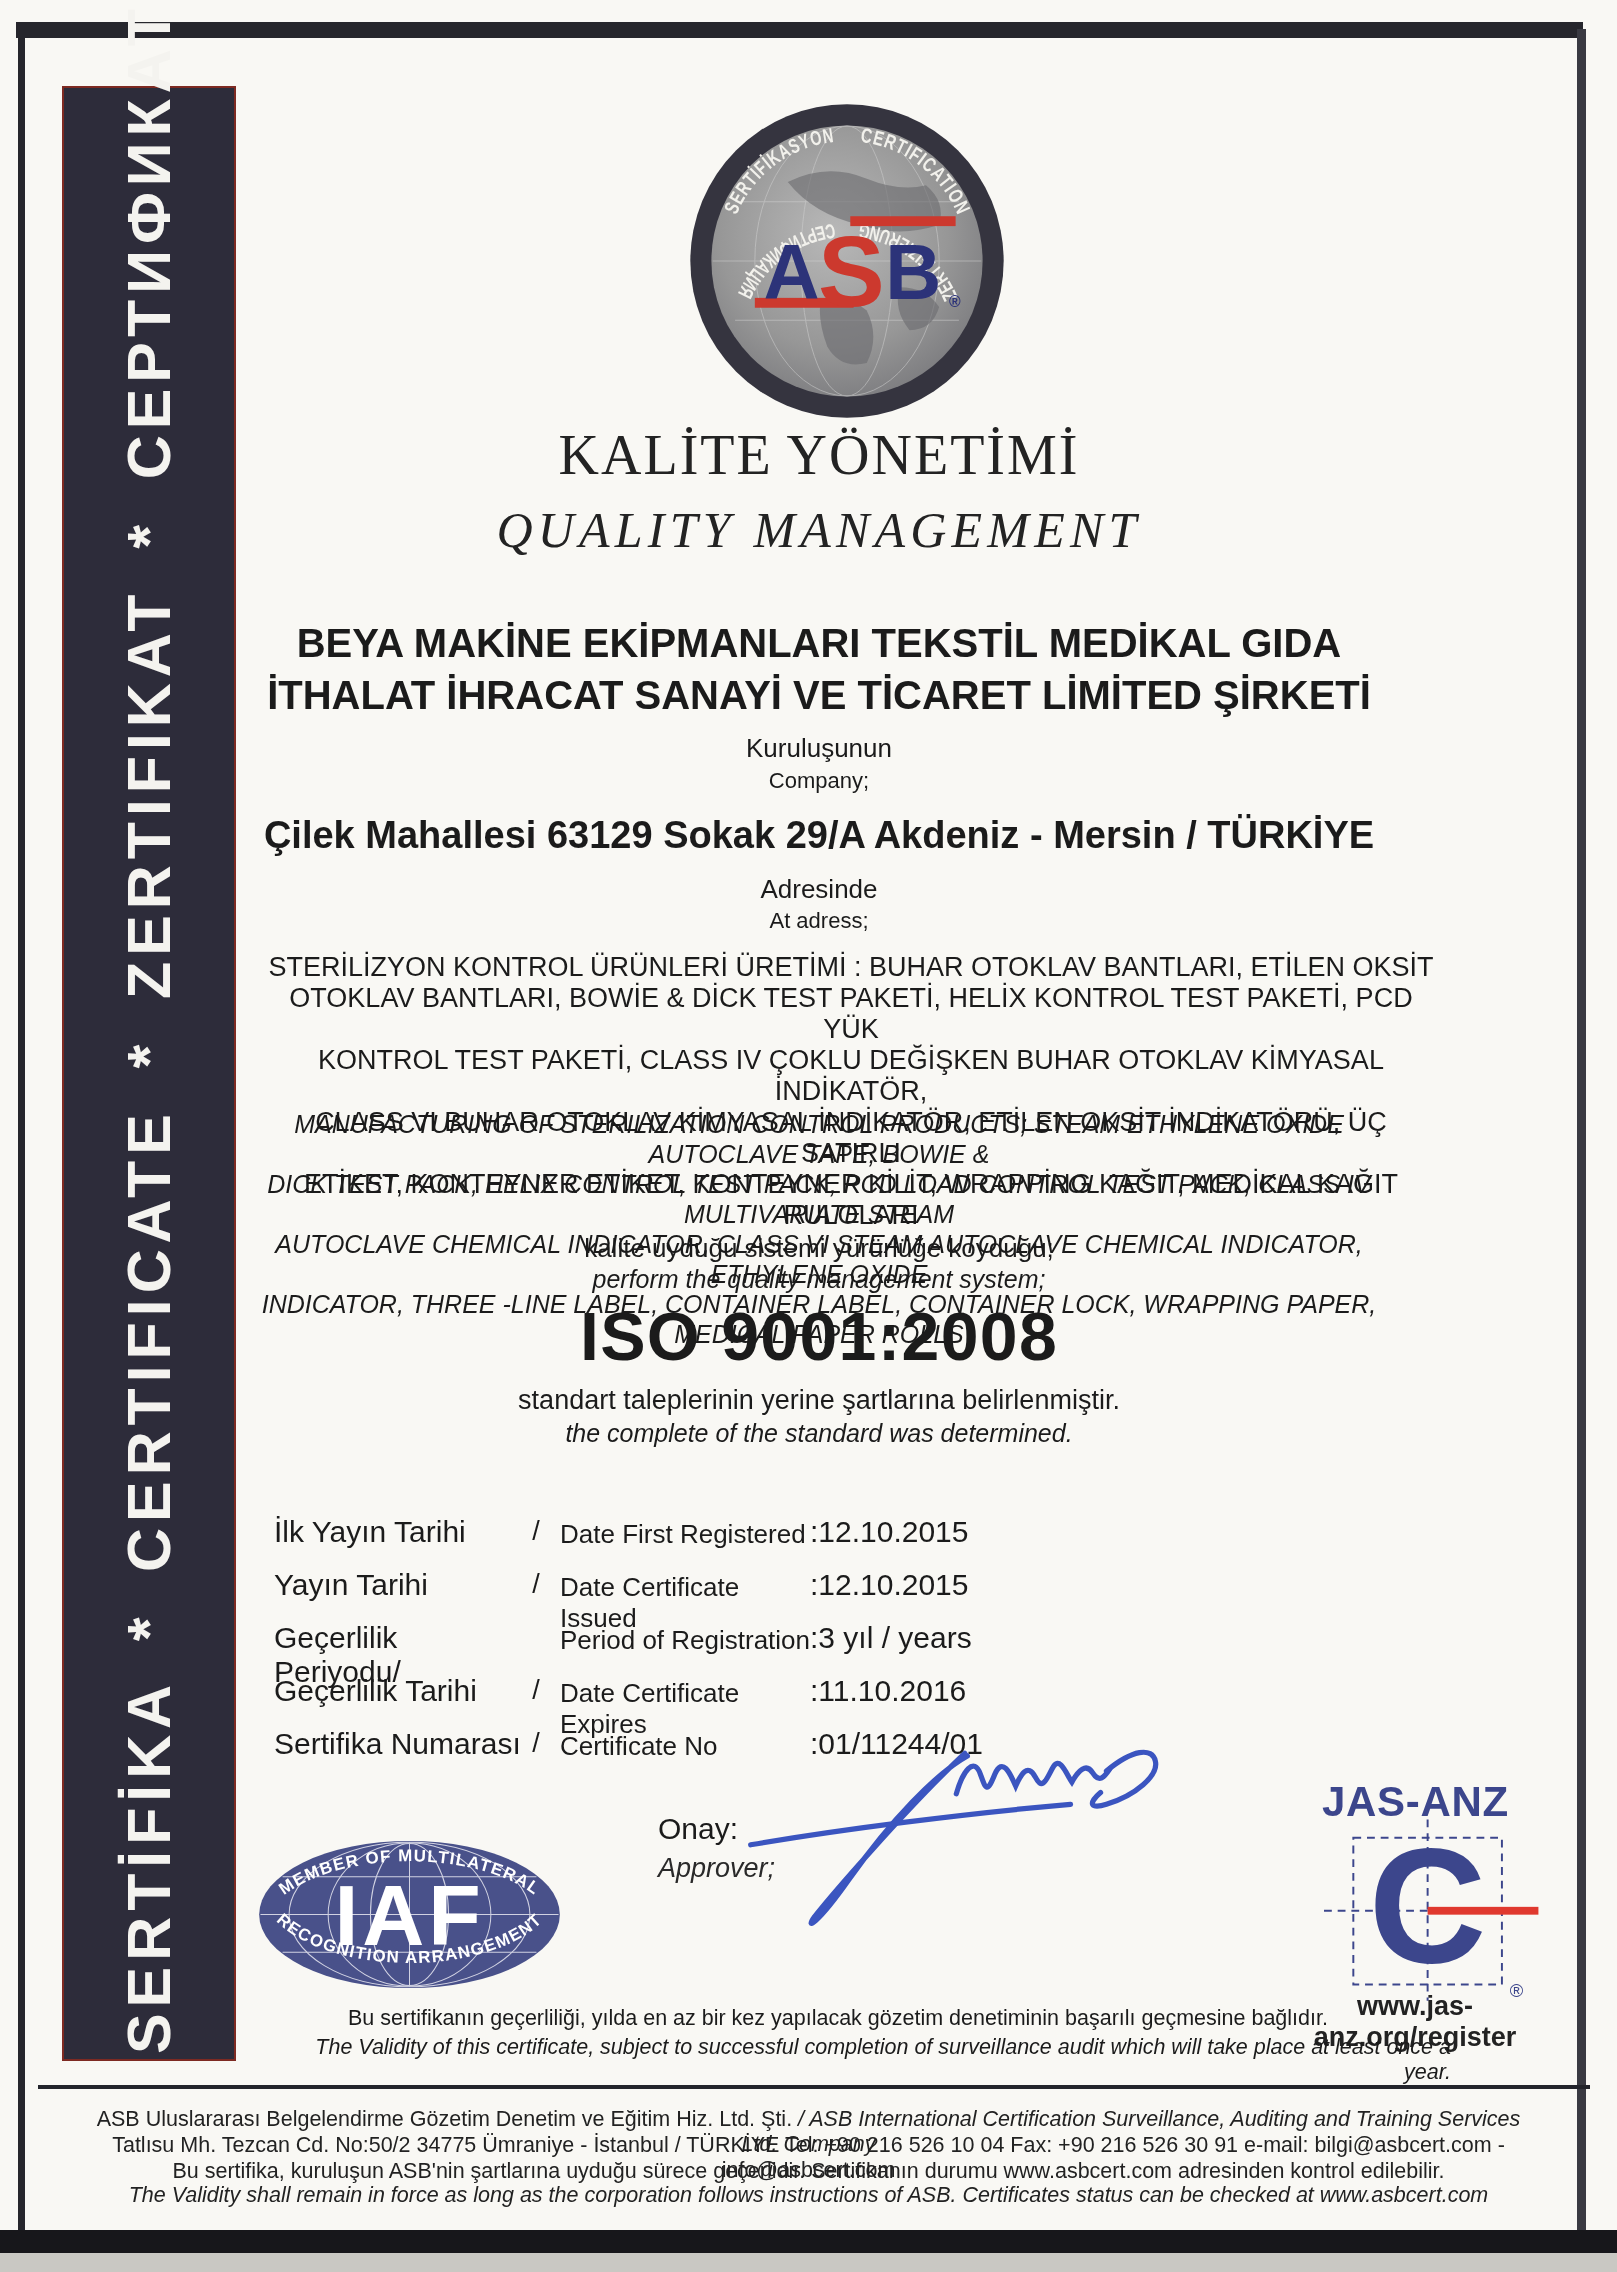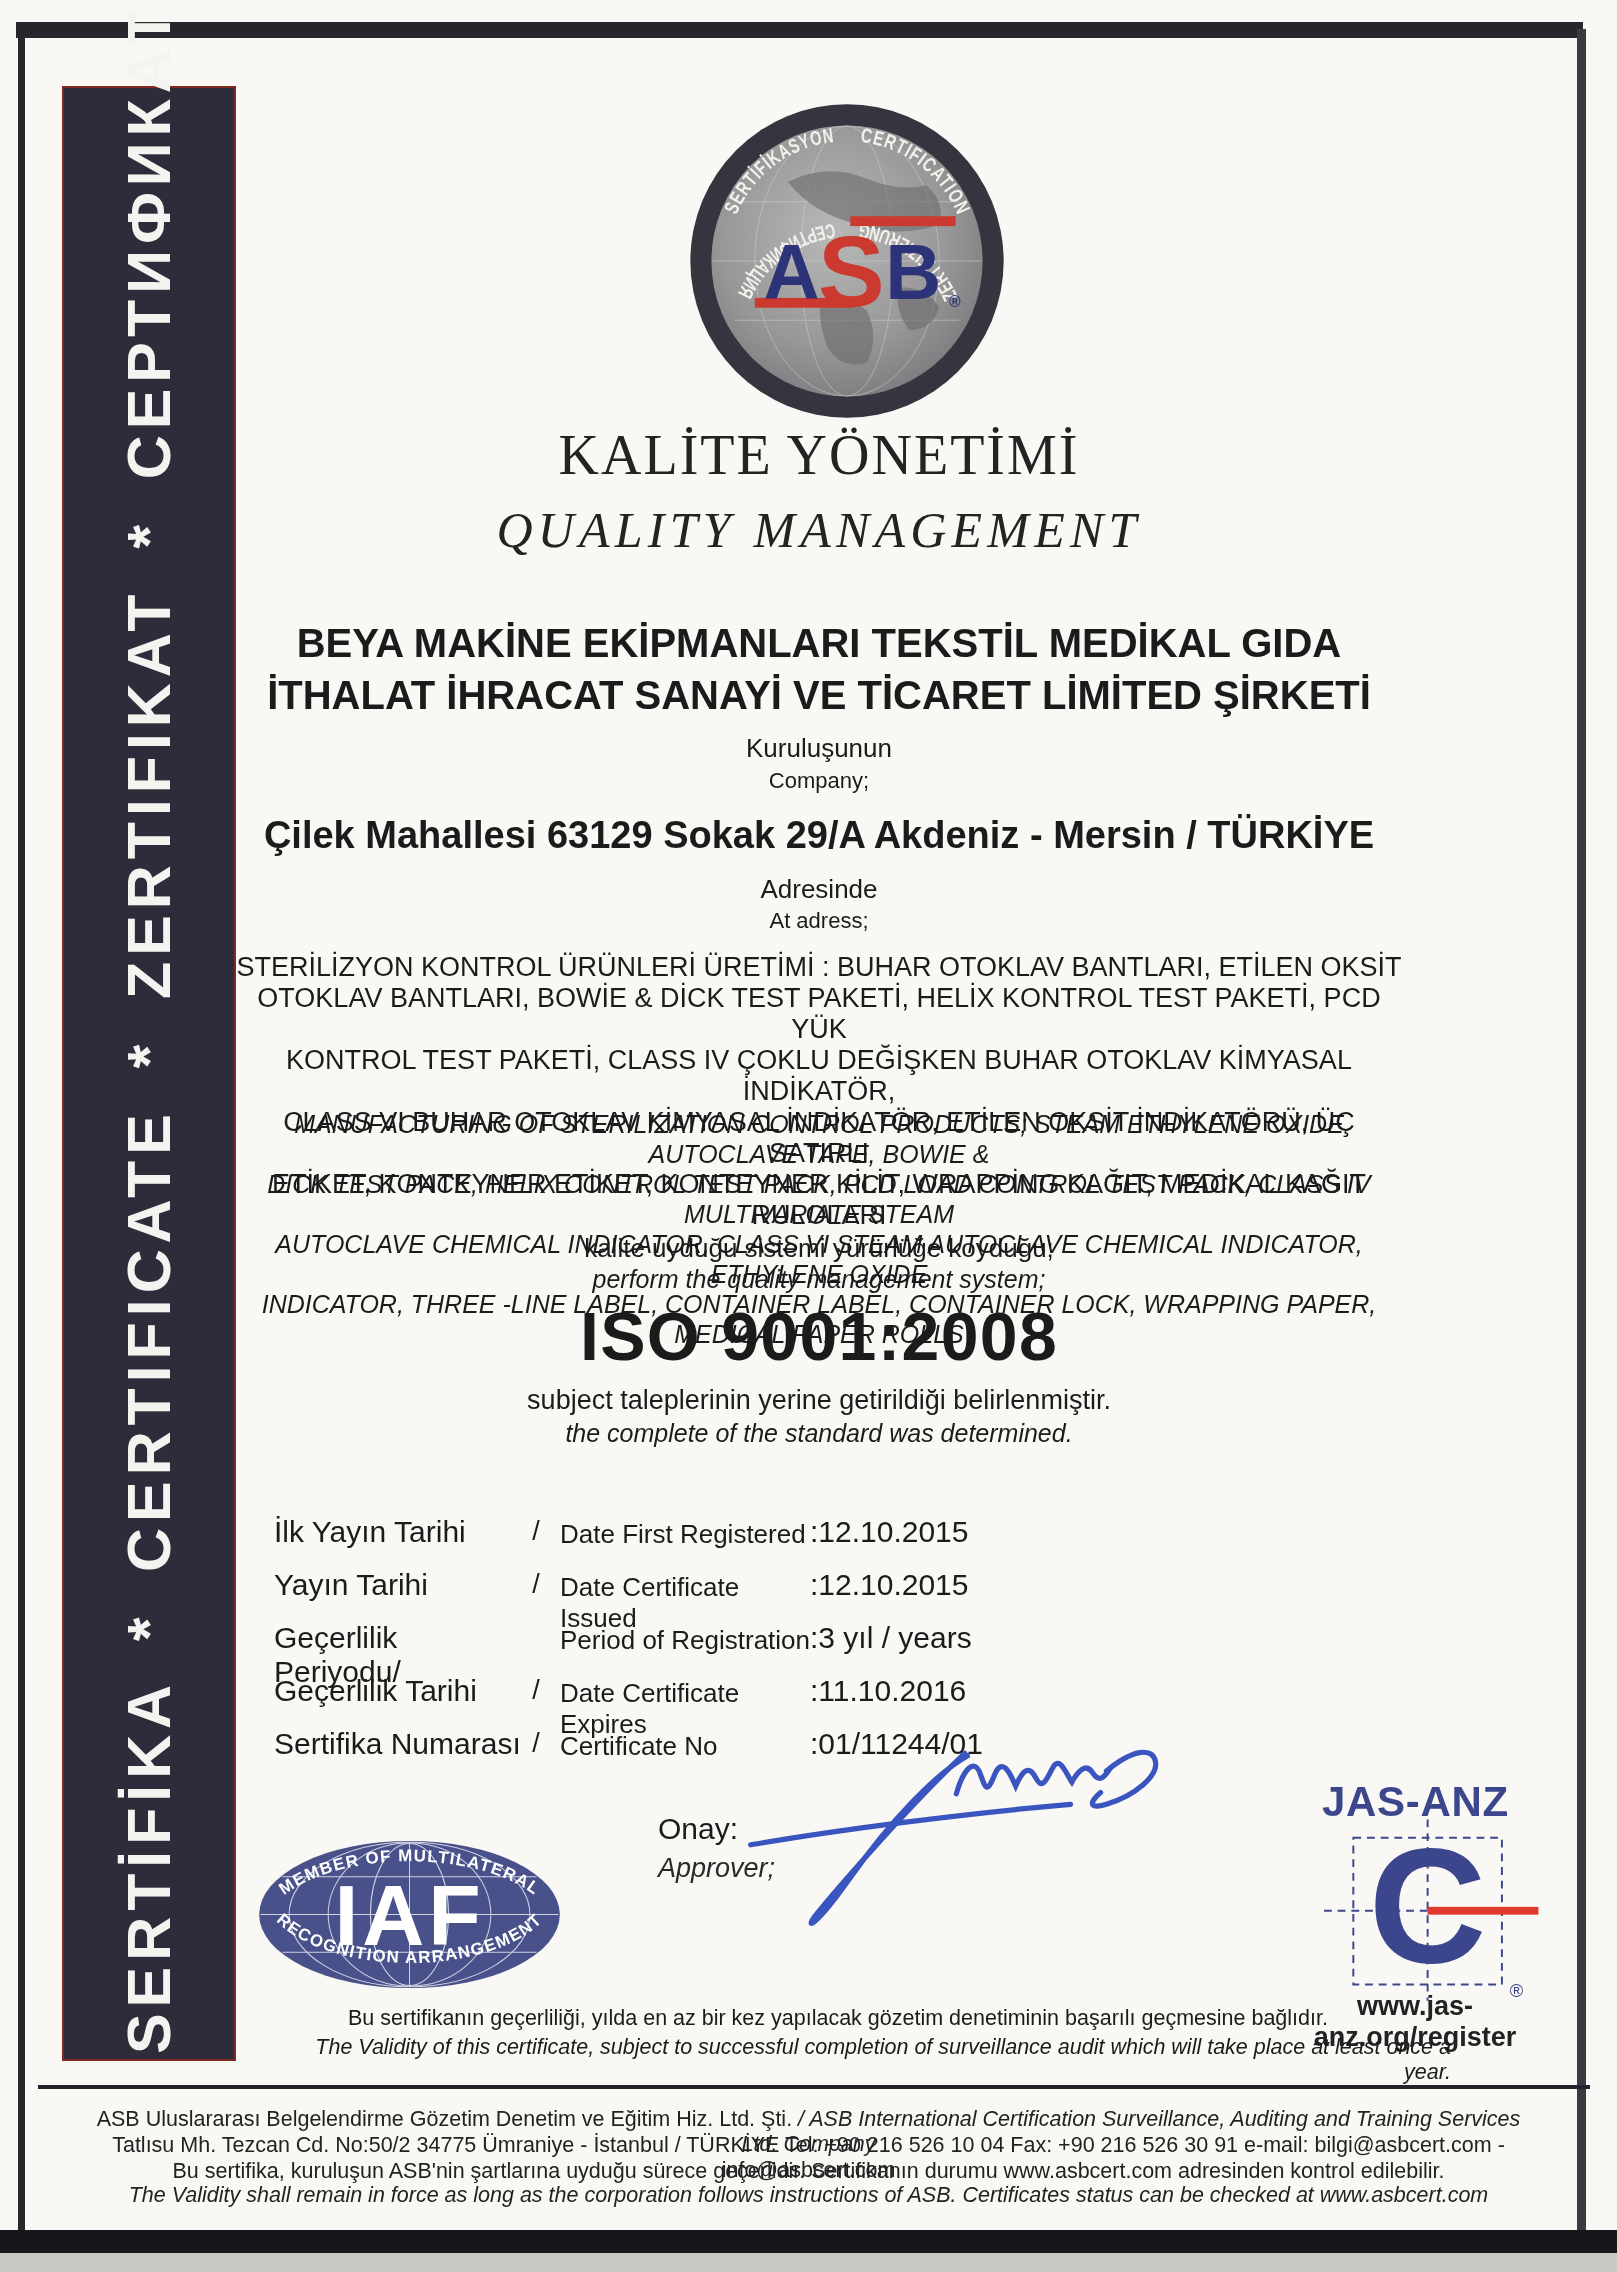--- a/index.html
+++ b/index.html
@@ -23,21 +23,21 @@
   .col{left:235px;width:1168px;text-align:center;}
   .title-tr{top:423px;font-family:"Liberation Serif",serif;font-size:56px;letter-spacing:2px;color:#232323;}
   .title-en{top:501px;font-family:"Liberation Serif",serif;font-style:italic;font-size:50px;letter-spacing:5.2px;color:#232323;}
   .company1{top:621px;font-size:40px;font-weight:bold;}
   .company2{top:673px;font-size:40px;font-weight:bold;}
   .lbl-tr{top:733px;font-size:26px;}
   .lbl-en{top:768px;font-size:22px;}
   .address{top:814px;font-size:38px;font-weight:bold;}
   .addr-tr{top:874px;font-size:26px;}
   .addr-en{top:908px;font-size:22px;}
-  .scope-tr{top:952px;font-size:27px;line-height:31px;}
+  .scope-tr{top:952px;font-size:27px;line-height:31px;padding-left:32px;}
   .scope-en{top:1109px;font-size:25px;font-style:italic;line-height:30px;}
   .sys-tr{top:1233px;font-size:26px;}
   .sys-en{top:1265px;font-size:25px;font-style:italic;}
   .iso{top:1297px;font-size:68px;font-weight:bold;letter-spacing:1.3px;}
   .std-tr{top:1385px;font-size:27px;}
   .std-en{top:1419px;font-size:25px;font-style:italic;}
   
   .dtable{left:274px;top:1515px;width:913px;}
   .drow{position:relative;height:53px;}
   .c-tr{position:absolute;left:0;top:0;width:248px;font-size:30px;text-align:left;}
@@ -144,21 +144,21 @@
     <div>MANUFACTURING OF STERILIZATION CONTROL PRODUCTS; STEAM ETHYLENE OXIDE AUTOCLAVE TAPE, BOWIE &amp;</div>
     <div>DICK TEST PACK, HELIX CONTROL TEST PACK, PCD LOAD CONTROL TEST PACK, CLASS IV MULTIVARIATE STEAM</div>
     <div>AUTOCLAVE CHEMICAL INDICATOR, CLASS VI STEAM AUTOCLAVE CHEMICAL INDICATOR, ETHYLENE OXIDE</div>
     <div>INDICATOR, THREE -LINE LABEL, CONTAINER LABEL, CONTAINER LOCK, WRAPPING PAPER, MEDICAL PAPER ROLLS</div>
   </div>
 
   <div class="abs col sys-tr">kalite uyduğu sistemi yürürlüğe koyduğu;</div>
   <div class="abs col sys-en">perform the quality management system;</div>
 
   <div class="abs col iso">ISO 9001:2008</div>
-  <div class="abs col std-tr">subject taleplerinin yerine getirildiği belirlenmiştir.</div>
+  <div class="abs col std-tr">standart taleplerinin yerine şartlarına belirlenmiştir.</div>
   <div class="abs col std-en">the complete of the standard was determined.</div>
 
   <div class="abs dtable">
     <div class="drow">
       <div class="c-tr">İlk Yayın Tarihi</div>
       <div class="c-sl">/</div>
       <div class="c-en">Date First Registered</div>
       <div class="c-val">:12.10.2015</div>
     </div>
     <div class="drow">

